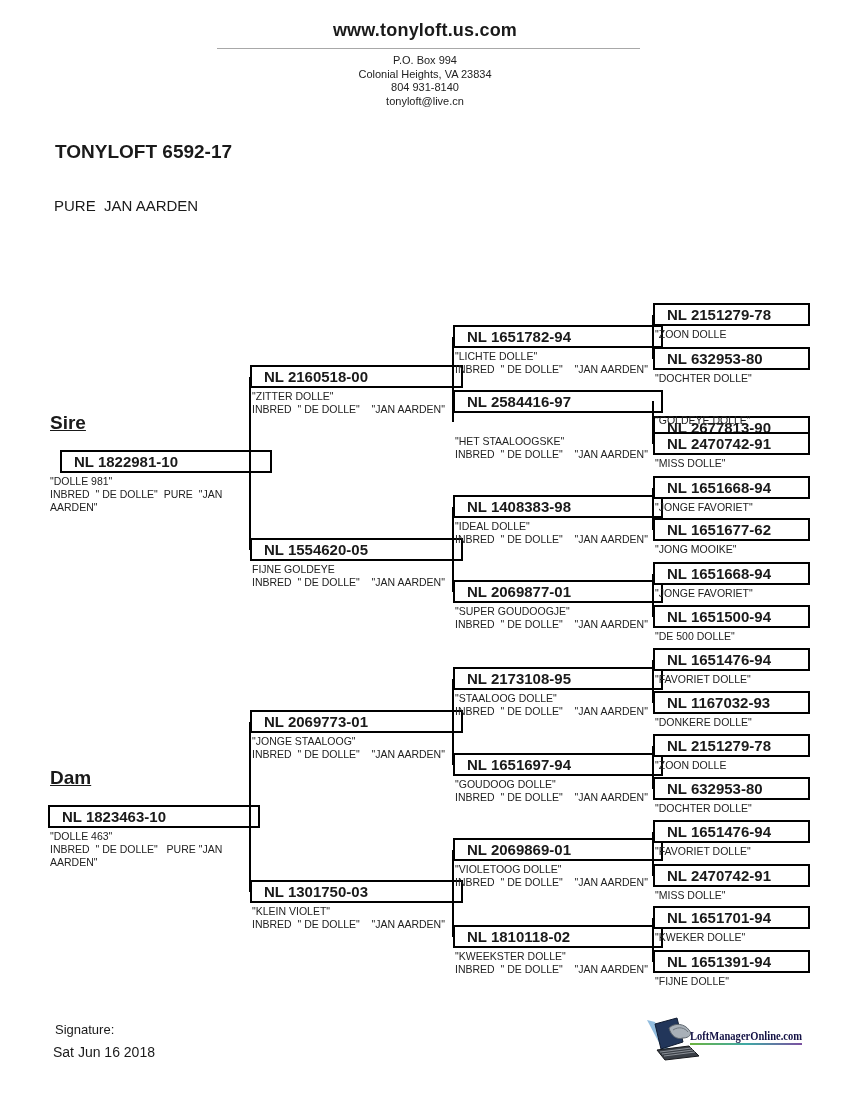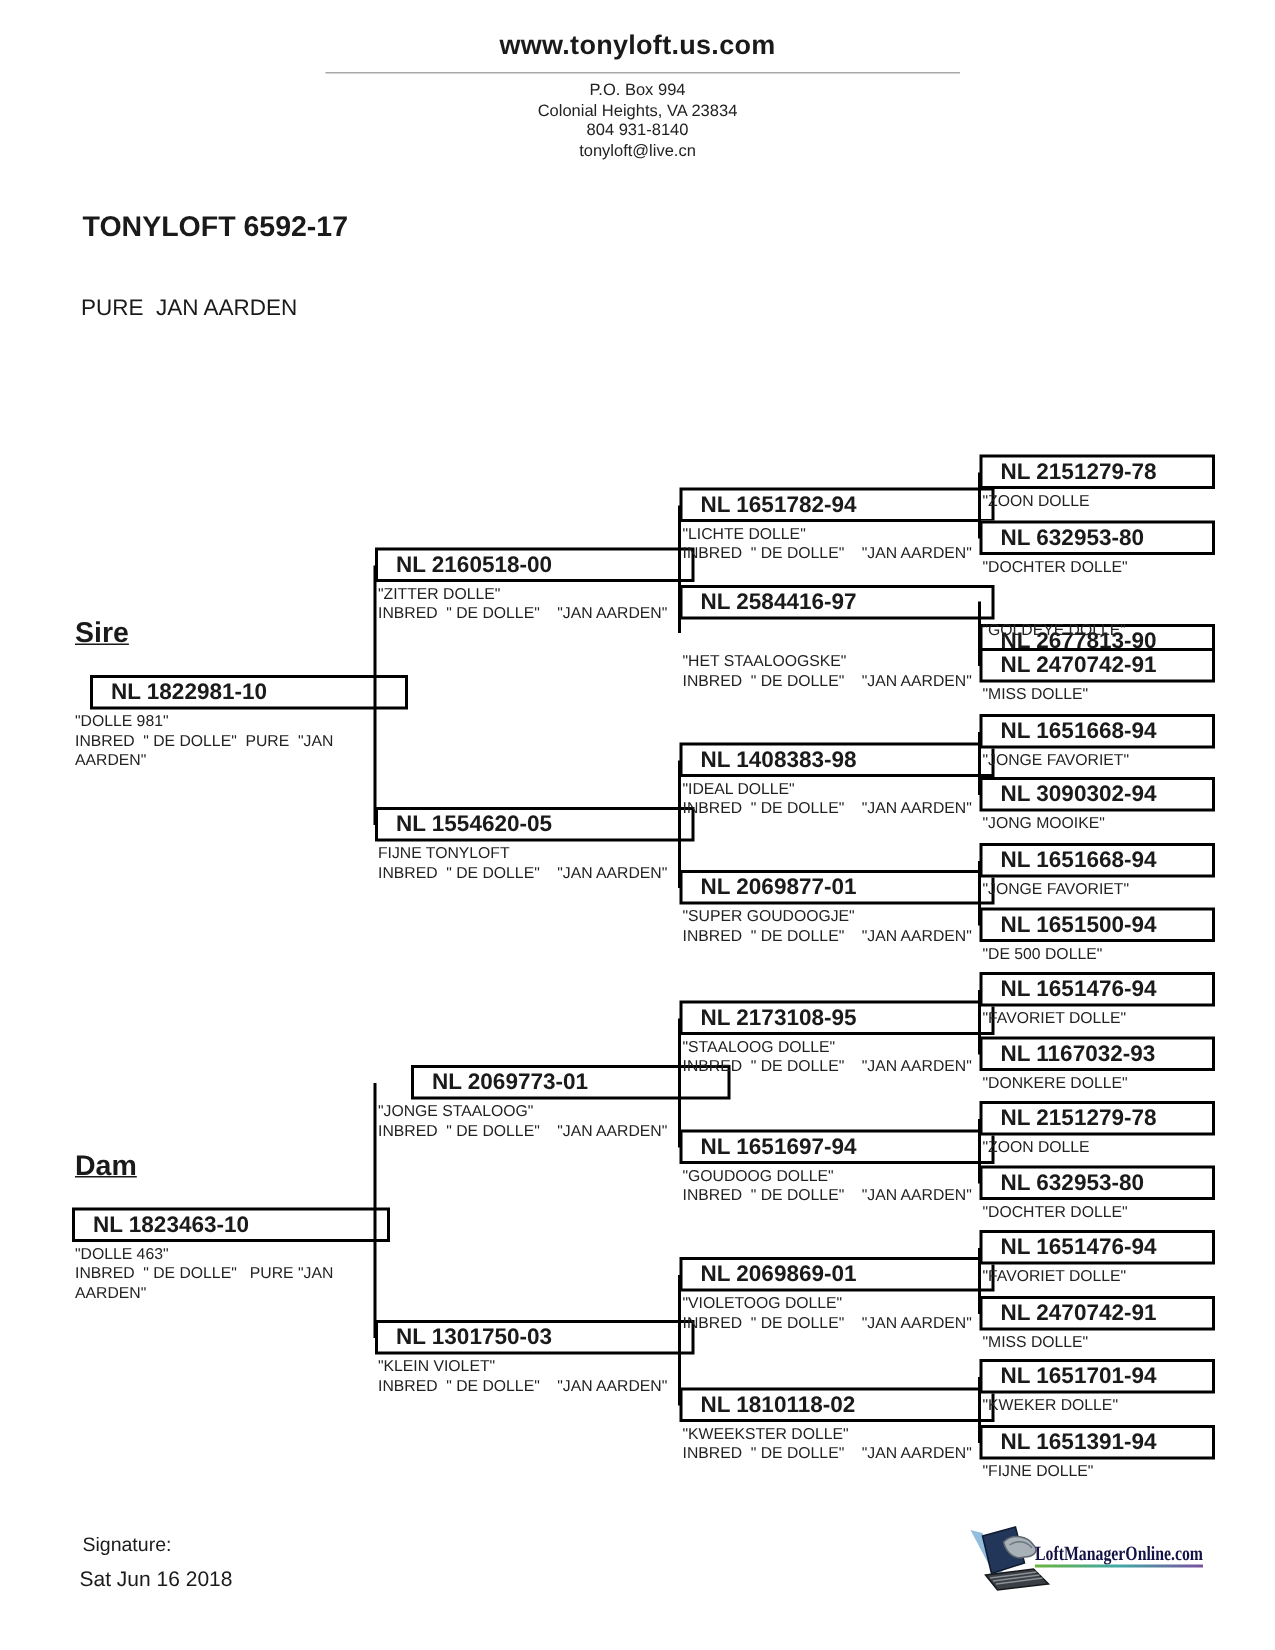--- a/index.html
+++ b/index.html
@@ -53,24 +53,24 @@
         <div class="cap-name">"DOLLE 463"</div>
         <div class="cap-info">INBRED  " DE DOLLE"   PURE "JAN AARDEN"</div>
       </div>
       <div class="ringbox" style="left: 250px; top: 365px; width: 197px;">NL 2160518-00</div>
       <div class="caption" style="left: 252px; top: 390px; width: 199px;">
         <div class="cap-name">"ZITTER DOLLE"</div>
         <div class="cap-info">INBRED  " DE DOLLE"    "JAN AARDEN"</div>
       </div>
       <div class="ringbox" style="left: 250px; top: 538px; width: 197px;">NL 1554620-05</div>
       <div class="caption" style="left: 252px; top: 563px; width: 199px;">
-        <div class="cap-name">FIJNE TONYLOFT</div>
-        <div class="cap-info">INBRED  " DE DOLLE"    "JAN AARDEN"</div>
-      </div>
-      <div class="ringbox" style="left: 250px; top: 710px; width: 197px; margin-left: 24px;">NL 2069773-01</div>
+        <div class="cap-name">FIJNE GOLDEYE</div>
+        <div class="cap-info">INBRED  " DE DOLLE"    "JAN AARDEN"</div>
+      </div>
+      <div class="ringbox" style="left: 250px; top: 710px; width: 197px;">NL 2069773-01</div>
       <div class="caption" style="left: 252px; top: 735px; width: 199px;">
         <div class="cap-name">"JONGE STAALOOG"</div>
         <div class="cap-info">INBRED  " DE DOLLE"    "JAN AARDEN"</div>
       </div>
       <div class="ringbox" style="left: 250px; top: 880px; width: 197px;">NL 1301750-03</div>
       <div class="caption" style="left: 252px; top: 905px; width: 199px;">
         <div class="cap-name">"KLEIN VIOLET"</div>
         <div class="cap-info">INBRED  " DE DOLLE"    "JAN AARDEN"</div>
       </div>
       <div class="ringbox" style="left: 453px; top: 325px; width: 194px;">NL 1651782-94</div>
@@ -126,21 +126,21 @@
         <div class="cap-name">"GOLDEYE DOLLE"</div>
       </div>
       <div class="ringbox" style="left: 653px; top: 432px; width: 141px;">NL 2470742-91</div>
       <div class="caption" style="left: 655px; top: 457px; width: 143px;">
         <div class="cap-name">"MISS DOLLE"</div>
       </div>
       <div class="ringbox" style="left: 653px; top: 476px; width: 141px;">NL 1651668-94</div>
       <div class="caption" style="left: 655px; top: 501px; width: 143px;">
         <div class="cap-name">"JONGE FAVORIET"</div>
       </div>
-      <div class="ringbox" style="left: 653px; top: 518px; width: 141px;">NL 3090302-94</div>
+      <div class="ringbox" style="left: 653px; top: 518px; width: 141px;">NL 1651677-62</div>
       <div class="caption" style="left: 655px; top: 543px; width: 143px;">
         <div class="cap-name">"JONG MOOIKE"</div>
       </div>
       <div class="ringbox" style="left: 653px; top: 562px; width: 141px;">NL 1651668-94</div>
       <div class="caption" style="left: 655px; top: 587px; width: 143px;">
         <div class="cap-name">"JONGE FAVORIET"</div>
       </div>
       <div class="ringbox" style="left: 653px; top: 605px; width: 141px;">NL 1651500-94</div>
       <div class="caption" style="left: 655px; top: 630px; width: 143px;">
         <div class="cap-name">"DE 500 DOLLE"</div>

